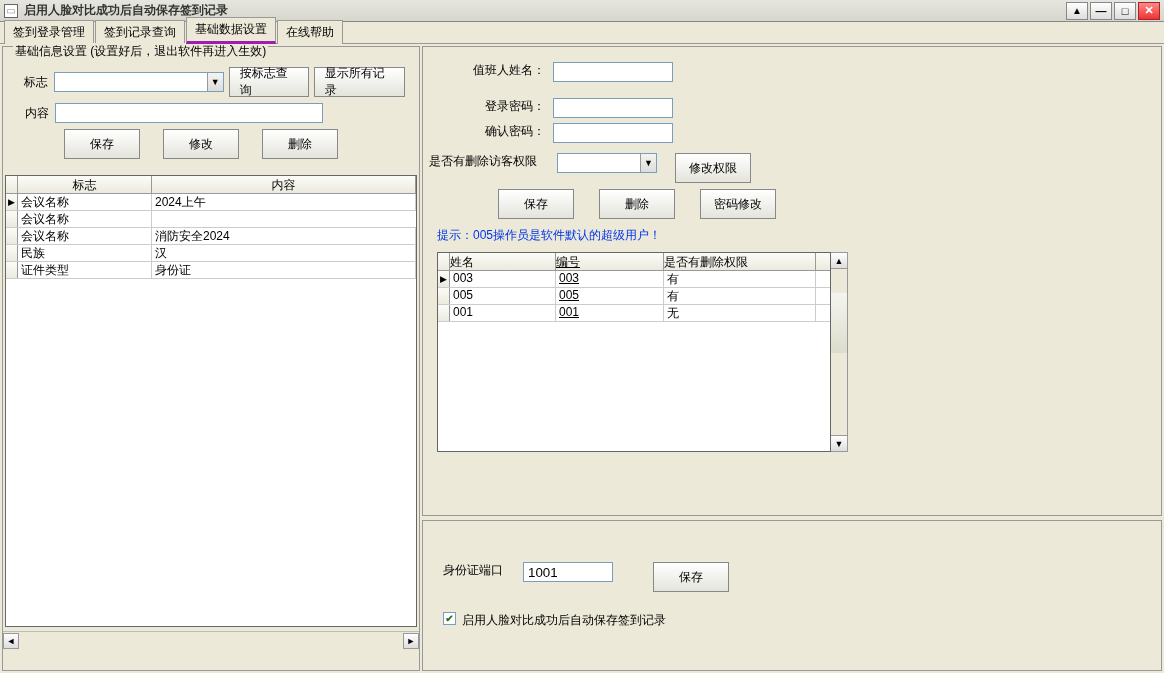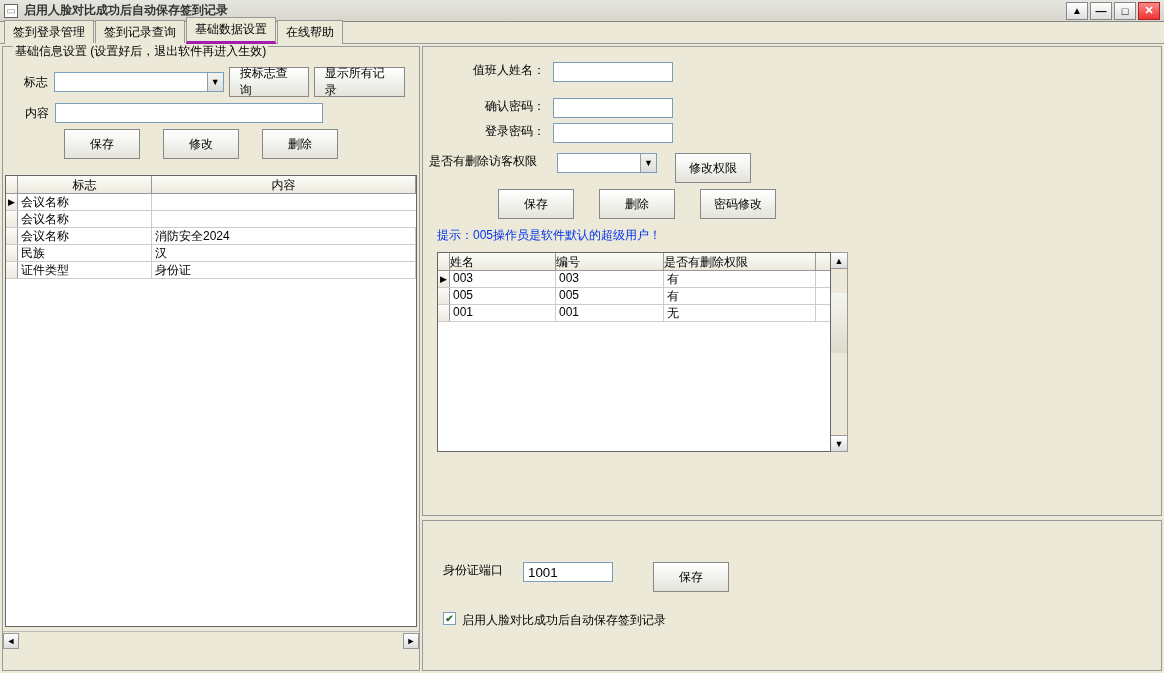--- a/index.html
+++ b/index.html
@@ -60,21 +60,21 @@
 .r-combo .combo-btn { width: 16px; background: linear-gradient(#f3f3ef,#ddd); border-left: 1px solid #999; margin-left: auto; display: flex; align-items: center; justify-content: center; font-size: 9px; }
 .r-btn-row { margin-left: 56px; display: flex; gap: 20px; margin-top: 6px; }
 
 
 .r-grid-wrap { display: flex; margin-top: 6px; }
 .r-grid { border: 1px solid #666; background: #fff; width: 394px; height: 200px; }
 .r-grid-head { display: flex; height: 18px; background: linear-gradient(#fcfcf8,#eceade); border-bottom: 1px solid #999; }
 .r-grid-head .th { border-right: 1px solid #999; text-align: left; padding: 1px 0; }
 .r-grid-body .grid-row { border-bottom: 1px solid #ccc; }
 .r-col-name { width: 106px; }
-.r-col-num { width: 108px; }
+.r-col-num { width: 108px; text-decoration: underline; }
 .r-col-perm { width: 152px; }
 .v-scroll { width: 17px; height: 200px; border: 1px solid #999; border-left: none; background: #ece9d8; display: flex; flex-direction: column; }
 .v-scroll .sb-btn { height: 16px; border-bottom: 1px solid #999; background: linear-gradient(#fff,#ddd); display: flex; align-items: center; justify-content: center; font-size: 9px; }
 .v-scroll .sb-btn.bot { border-bottom: none; border-top: 1px solid #999; margin-top: auto; }
 .v-scroll .thumb { height: 60px; width: 100%; background: linear-gradient(#f5f5ef,#dcdccc); margin-top: 24px; }
 
 
 .right-bot { border: 1px solid #999; background: #ece9d8; margin-top: 4px; flex: 1; padding: 36px 20px; }
 .checkbox { width: 13px; height: 13px; border: 1px solid #7b9ebd; background: #fff; display: inline-flex; align-items: center; justify-content: center; margin-right: 6px; font-size: 10px; color: #2a6b2a; font-weight: bold; }
 </style>
@@ -129,20 +129,21 @@
     <div class="grid">
       <div class="grid-head">
         <div class="row-ind"></div>
         <div class="th col-mark">标志</div>
         <div class="th col-cont">内容</div>
       </div>
       <div class="grid-body" id="left-grid-body">
           <div class="grid-row">
             <div class="row-ind">▶</div>
             <div class="td col-mark">会议名称</div>
+            <div class="td col-cont">2024上午</div>
           </div>
           <div class="grid-row">
             <div class="row-ind"></div>
             <div class="td col-mark">会议名称</div>
           </div>
           <div class="grid-row">
             <div class="row-ind"></div>
             <div class="td col-mark">会议名称</div>
             <div class="td col-cont">消防安全2024</div>
           </div>
@@ -168,25 +169,25 @@
 
   <div class="right-wrap">
     <div class="right-top">
 
       <div class="r-form-row">
         <label>值班人姓名：</label>
         <input class="r-input" style="">
       </div>
       <div style="height:6px"></div>
       <div class="r-form-row">
+        <label>登录密码：</label>
+        <input class="r-input" type="password" style="">
+      </div>
+      <div class="r-form-row">
         <label>确认密码：</label>
-        <input class="r-input" type="password" style="">
-      </div>
-      <div class="r-form-row">
-        <label>登录密码：</label>
         <input class="r-input" type="password" style="">
       </div>
 
       <div class="r-form-row" style="margin-top:10px">
         <label style="width:120px;text-align:left;margin-left:-8px">是否有删除访客权限</label>
         <div class="r-combo">
           <div class="combo-btn">▼</div>
         </div>
         <div class="btn btn-wide" style="margin-left:18px">修改权限</div>
       </div>

